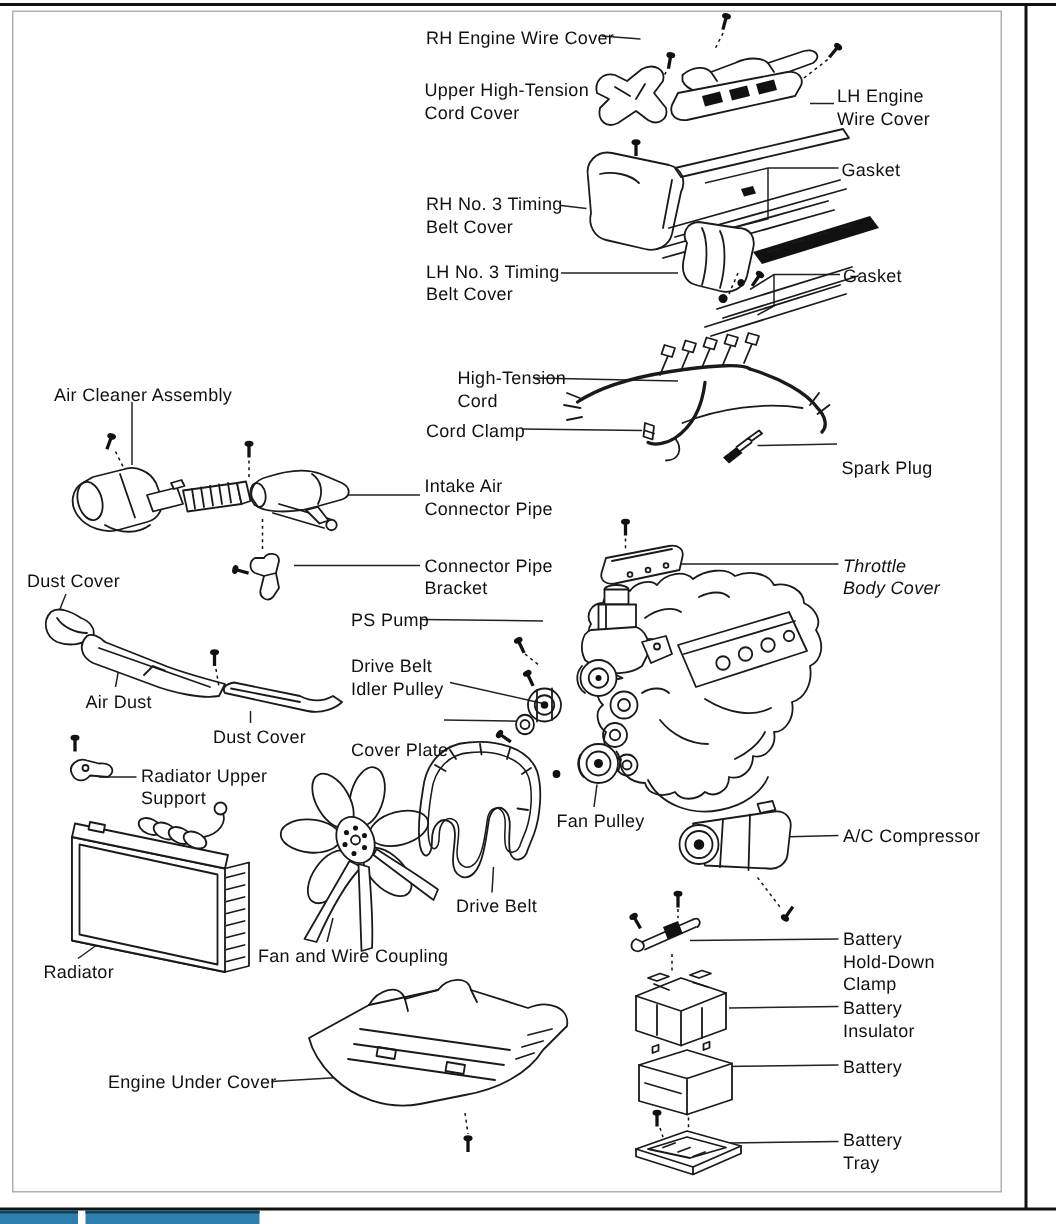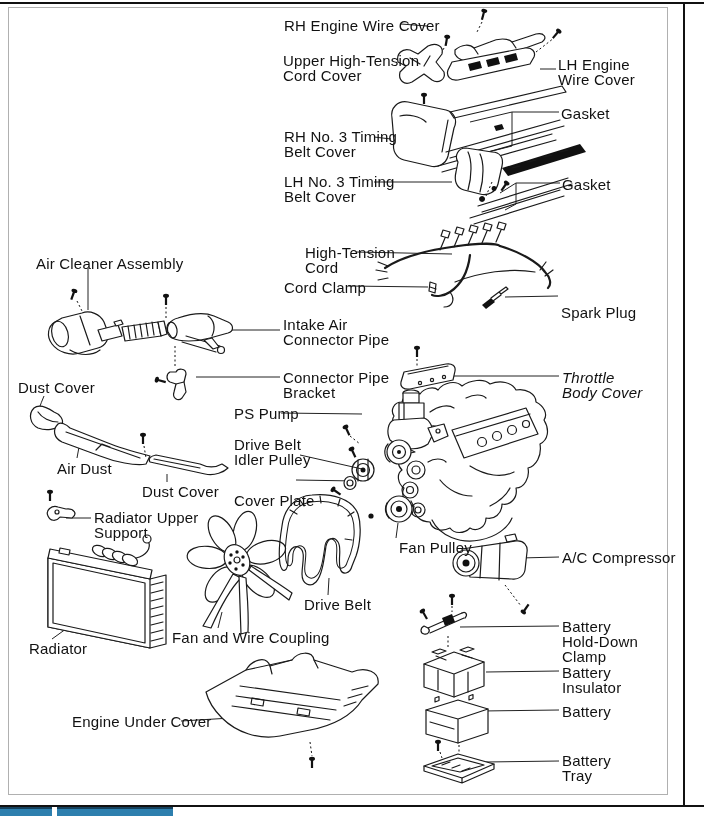--- a/index.html
+++ b/index.html
@@ -1,21 +1,21 @@
 <!DOCTYPE html>
 <html><head>
 <meta charset="utf-8">
 <style>
   html,body{margin:0;padding:0;background:#fff;}
   #page{position:relative;width:704px;height:816px;background:#fff;overflow:hidden;
         font-family:"Liberation Sans",sans-serif;}
   .rule{position:absolute;background:#111;}
   #frame{position:absolute;left:8px;top:7px;width:658px;height:786px;
          border:1px solid #b0b0b0;background:#fff;}
-  .lbl{position:absolute;font-size:15px;line-height:15px;color:#111;
+  .lbl{position:absolute;font-size:12px;line-height:15px;color:#111;
        white-space:pre-line;letter-spacing:0.2px;}
   .art{position:absolute;left:0;top:0;pointer-events:none;}
   .p{stroke:#1a1a1a;stroke-width:1.2;fill:#fff;stroke-linejoin:round;stroke-linecap:round;}
   .pn{stroke:#1a1a1a;stroke-width:1.2;fill:none;stroke-linejoin:round;stroke-linecap:round;}
   .pt{stroke:#1a1a1a;stroke-width:2.2;fill:none;stroke-linecap:round;}
   .dk{fill:#111;stroke:none;}
   .dash{stroke:#111;stroke-width:1;stroke-dasharray:2 2.5;fill:none;}
   .ldr{stroke:#222;stroke-width:1;fill:none;}
   .btn{position:absolute;height:9px;border-top:2px solid #14405c;}
 </style>
@@ -401,21 +401,21 @@
   <div class="lbl" style="left:562px;top:370px;font-style:italic;">Throttle
 Body Cover</div>
   <div class="lbl" style="left:234px;top:406px;">PS Pump</div>
   <div class="lbl" style="left:234px;top:437px;">Drive Belt
 Idler Pulley</div>
   <div class="lbl" style="left:234px;top:493px;">Cover Plate</div>
   <div class="lbl" style="left:57px;top:461px;">Air Dust</div>
   <div class="lbl" style="left:142px;top:484px;">Dust Cover</div>
   <div class="lbl" style="left:94px;top:510px;">Radiator Upper
 Support</div>
-  <div class="lbl" style="left:371px;top:540px;margin-left:28px;">Fan Pulley</div>
+  <div class="lbl" style="left:371px;top:540px;">Fan Pulley</div>
   <div class="lbl" style="left:562px;top:550px;">A/C Compressor</div>
   <div class="lbl" style="left:29px;top:641px;">Radiator</div>
   <div class="lbl" style="left:172px;top:630px;">Fan and Wire Coupling</div>
   <div class="lbl" style="left:304px;top:597px;">Drive Belt</div>
   <div class="lbl" style="left:562px;top:619px;">Battery
 Hold-Down
 Clamp</div>
   <div class="lbl" style="left:562px;top:665px;">Battery
 Insulator</div>
   <div class="lbl" style="left:562px;top:704px;">Battery</div>

